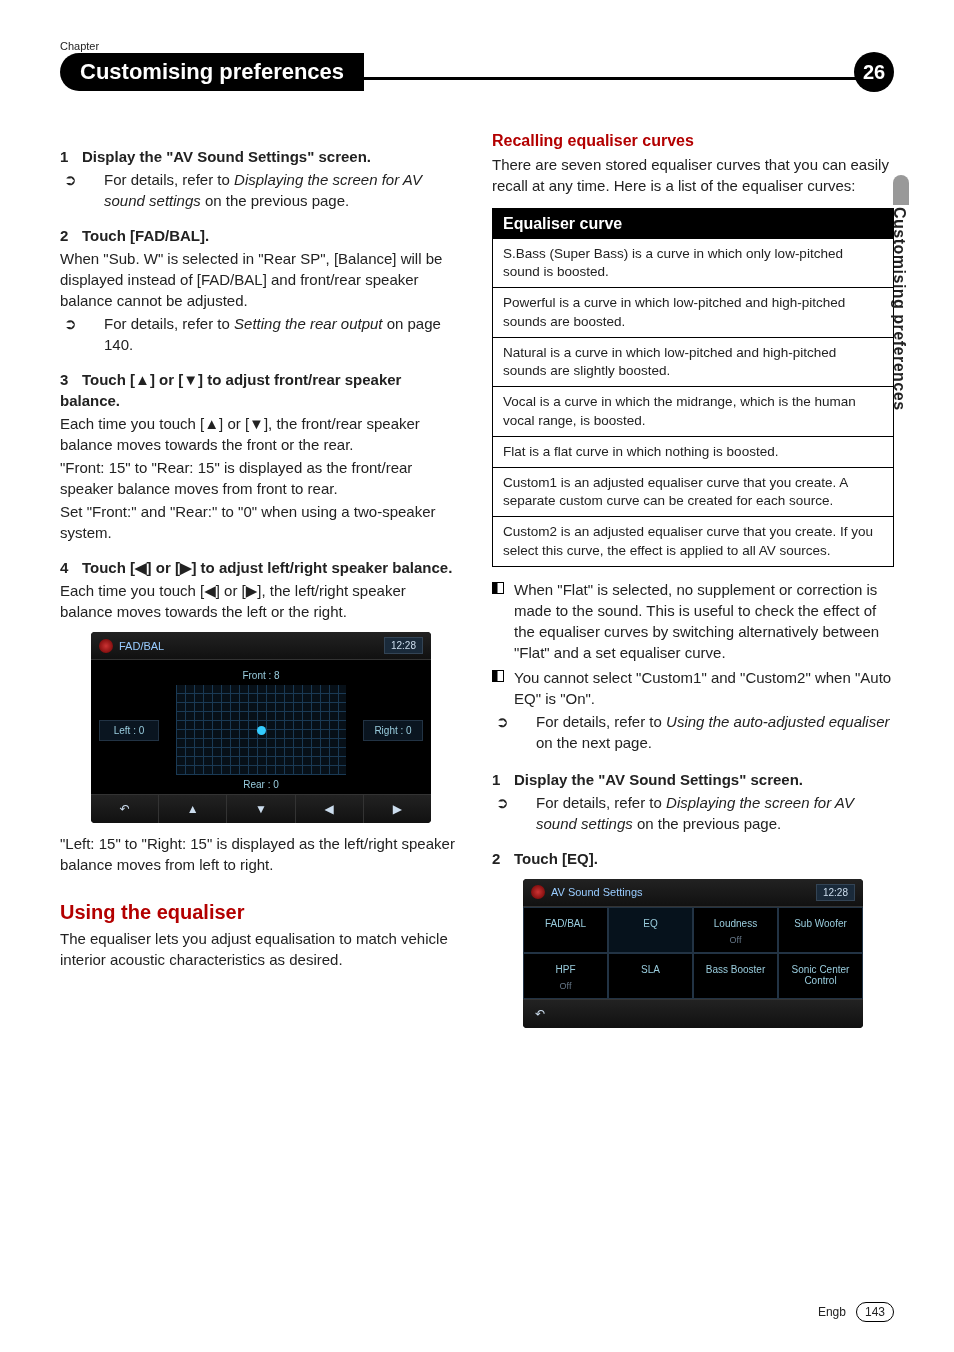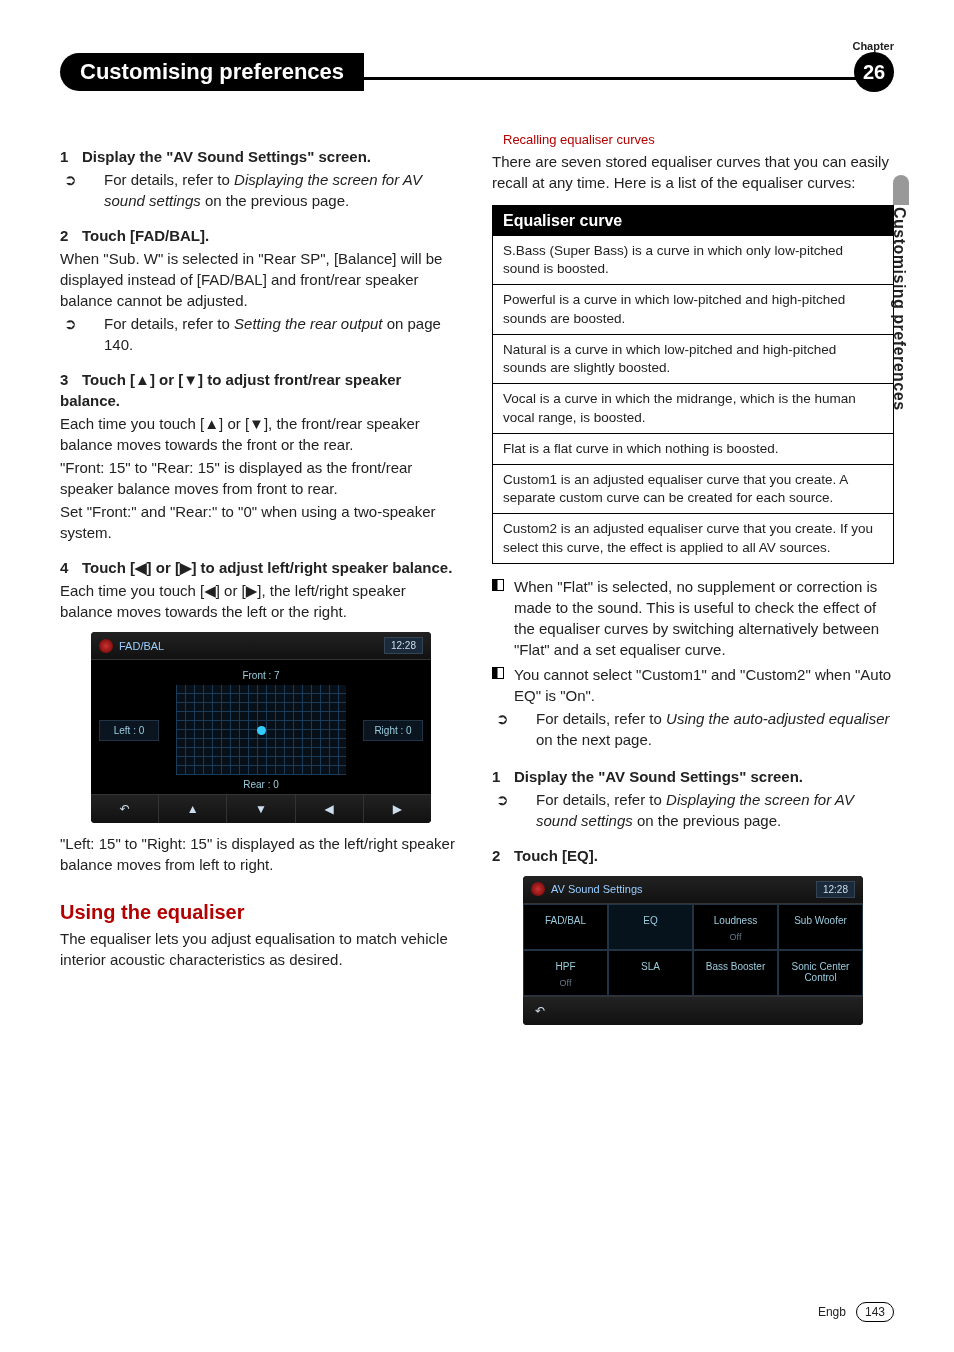--- a/index.html
+++ b/index.html
@@ -11,22 +11,22 @@
     background: #fff;
     width: 954px;
   }
   .page {
     padding: 40px 60px 40px 60px;
     position: relative;
     min-height: 1352px;
   }
   .chapter-label {
     font-size: 11px;
-    font-weight: bold;
-    text-align: right;
+    font-weight: normal;
+    text-align: left;
     width: 100%;
   }
   .title-row {
     display: flex;
     align-items: center;
     gap: 0;
     margin-bottom: 40px;
   }
   .title-pill {
     background: #000;
@@ -82,23 +82,23 @@
   em.ital { font-style: italic; }
   .b { font-weight: normal; }
   h2.section {
     color: #b30000;
     font-size: 20px;
     font-weight: bold;
     margin: 26px 0 4px 0;
   }
   h3.subsection {
     color: #b30000;
-    font-size: 13px;
-    font-weight: normal;
-    margin: 0 0 4px 11px;
+    font-size: 16px;
+    font-weight: bold;
+    margin: 0 0 4px 0;
   }
   .eq-table {
     border: 1px solid #000;
     margin: 12px 0;
   }
   .eq-table-header {
     background: #000;
     color: #fff;
     font-weight: bold;
     padding: 6px 10px;
@@ -285,21 +285,21 @@
 
       <div class="screenshot">
         <div class="ss-top">
           <div class="ss-title">
             <span class="ss-gear"></span>
             <span>FAD/BAL</span>
           </div>
           <div class="ss-clock">12:28</div>
         </div>
         <div class="fad-body">
-          <div class="fad-row">Front :  7</div>
+          <div class="fad-row">Front :  8</div>
           <div class="fad-grid-wrap">
             <div class="fad-side">Left :  0</div>
             <div class="fad-grid">
               <div class="fad-dot"></div>
             </div>
             <div class="fad-side">Right :  0</div>
           </div>
           <div class="fad-row">Rear :  0</div>
         </div>
         <div class="fad-btns">

